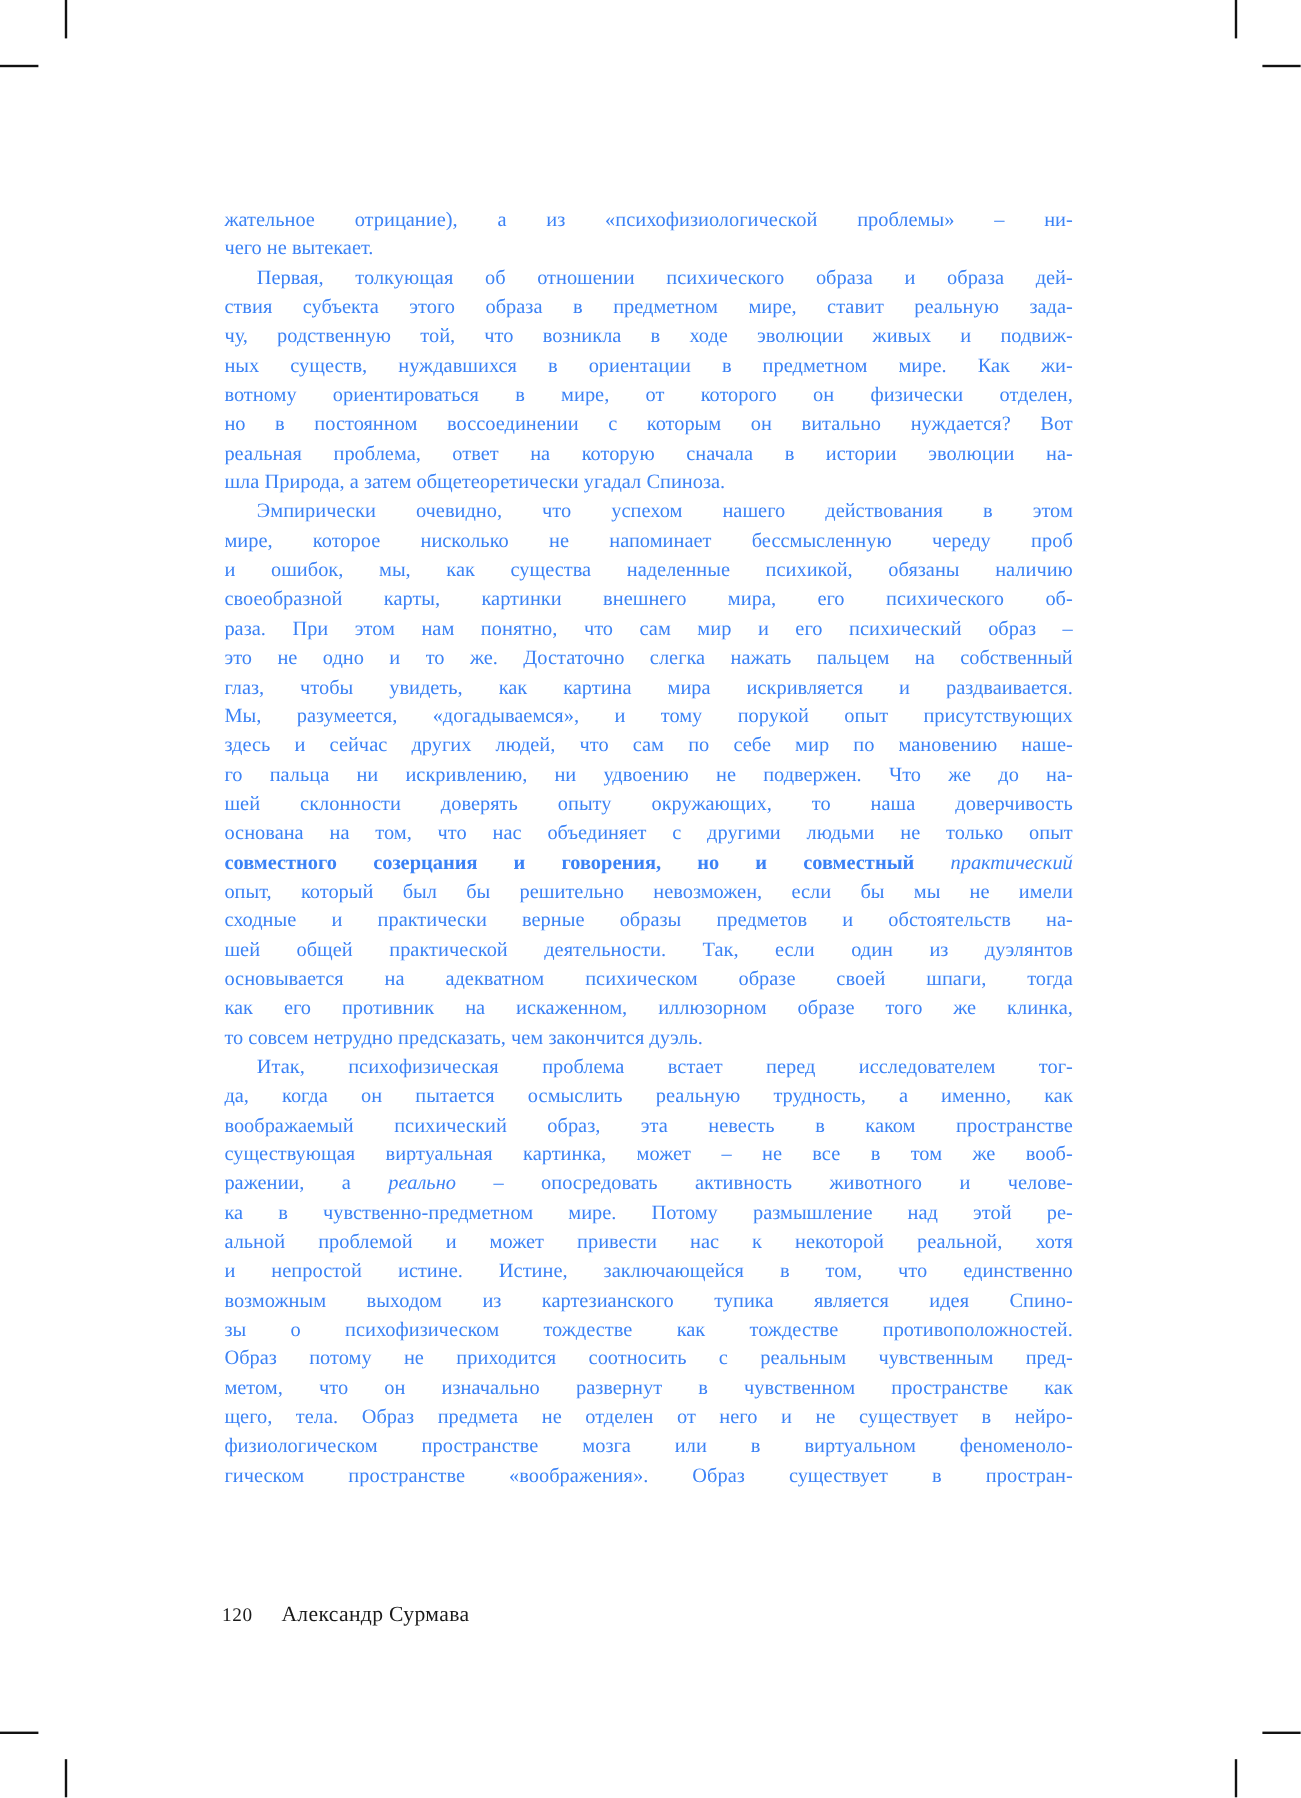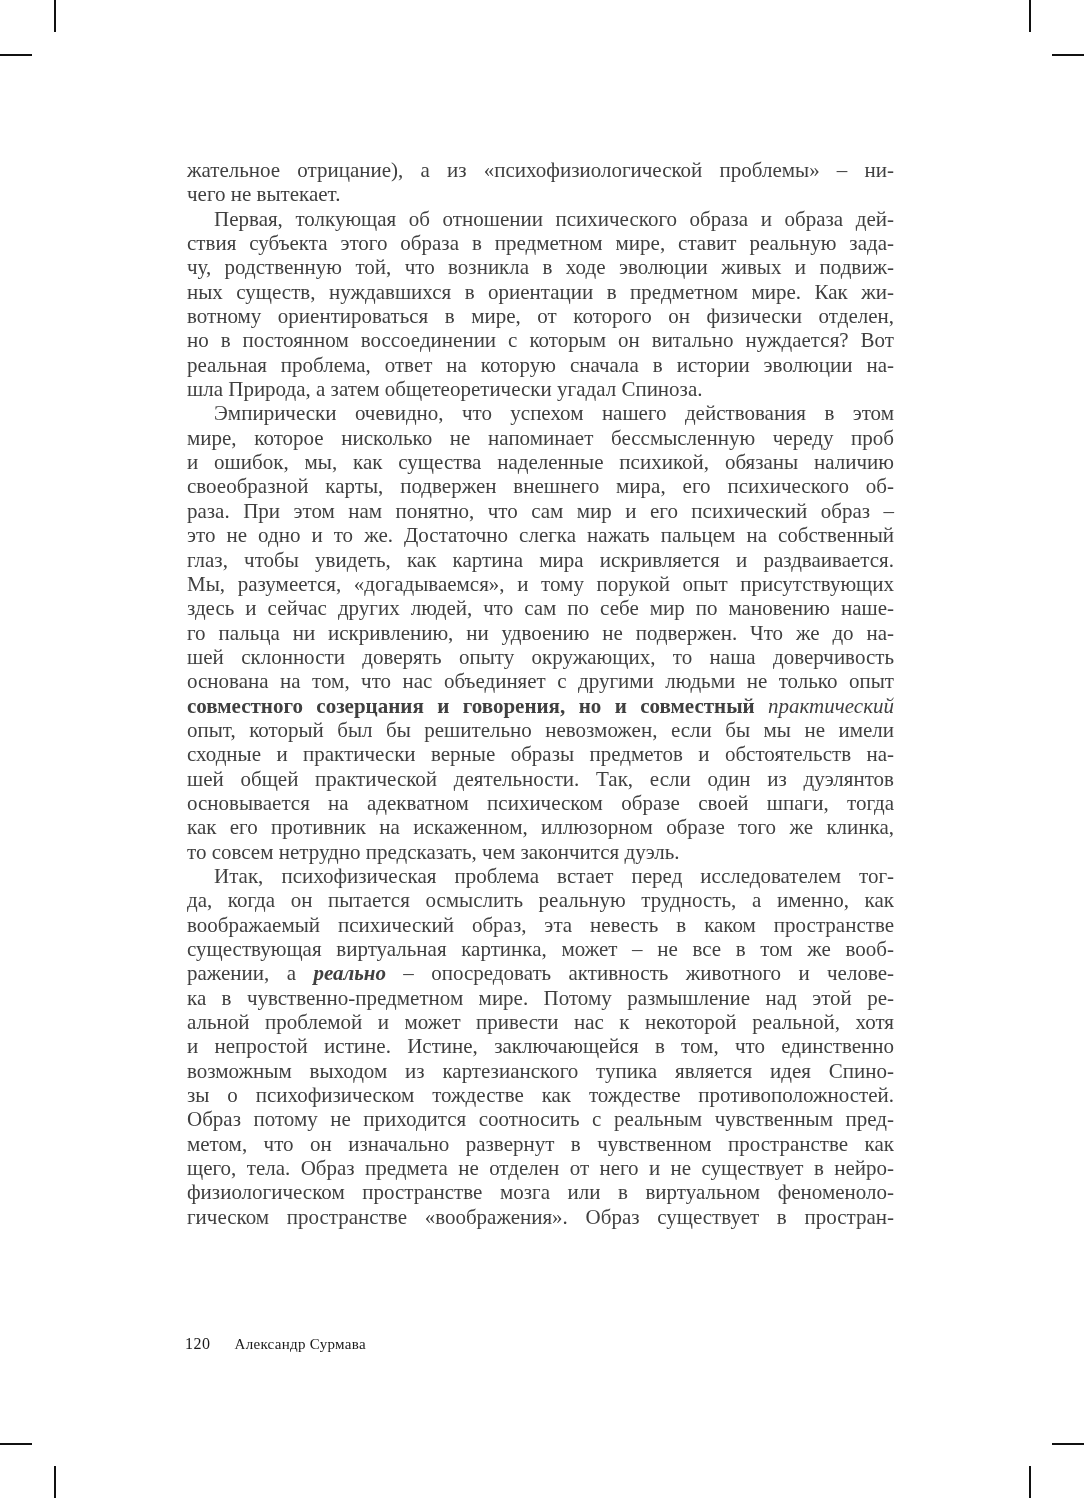--- a/index.html
+++ b/index.html
@@ -16,26 +16,26 @@
     .crop {
       position: absolute;
       background: #111;
     }
     .crop.v { width: 1.5px; height: 32px; }
     .crop.h { height: 1.5px; width: 32px; }
 
     .page-body {
       position: absolute;
       left: 187px;
-      top: 158px;
+      top: 171px;
       width: 707px;
       font-family: "Liberation Serif", "DejaVu Serif", serif;
-      font-size: 21px;
+      font-size: 17px;
       line-height: 24.35px;
-      color: #404040;
+      color: #3b82f6;
     }
     .line {
       display: block;
       white-space: nowrap;
       text-align: justify;
       text-align-last: justify;
       height: 24.35px;
     }
     .line.last {
       text-align-last: left;
@@ -52,21 +52,21 @@
       top: 1335px;
       font-family: "Liberation Serif", "DejaVu Serif", serif;
       color: #1a1a1a;
       white-space: nowrap;
     }
     .folio {
       font-size: 16px;
       letter-spacing: 0.5px;
     }
     .running-head {
-      font-size: 15px;
+      font-size: 18px;
       margin-left: 20px;
       letter-spacing: 0.3px;
       text-align: right;
     }
   </style>
 </head>
 <body>
 
 <div class="crop v" style="left:54px; top:0;"></div>
 <div class="crop h" style="left:0; top:54px;"></div>
@@ -84,41 +84,41 @@
     <span class="line">ствия субъекта этого образа в предметном мире, ставит реальную зада-</span>
     <span class="line">чу, родственную той, что возникла в ходе эволюции живых и подвиж-</span>
     <span class="line">ных существ, нуждавшихся в ориентации в предметном мире. Как жи-</span>
     <span class="line">вотному ориентироваться в мире, от которого он физически отделен,</span>
     <span class="line">но в постоянном воссоединении с которым он витально нуждается? Вот</span>
     <span class="line">реальная проблема, ответ на которую сначала в истории эволюции на-</span>
     <span class="line last">шла Природа, а затем общетеоретически угадал Спиноза.</span>
     <span class="line indent">Эмпирически очевидно, что успехом нашего действования в этом</span>
     <span class="line">мире, которое нисколько не напоминает бессмысленную череду проб</span>
     <span class="line">и ошибок, мы, как существа наделенные психикой, обязаны наличию</span>
-    <span class="line">своеобразной карты, подвержен внешнего мира, его психического об-</span>
+    <span class="line">своеобразной карты, картинки внешнего мира, его психического об-</span>
     <span class="line">раза. При этом нам понятно, что сам мир и его психический образ –</span>
     <span class="line">это не одно и то же. Достаточно слегка нажать пальцем на собственный</span>
     <span class="line">глаз, чтобы увидеть, как картина мира искривляется и раздваивается.</span>
     <span class="line">Мы, разумеется, «догадываемся», и тому порукой опыт присутствующих</span>
     <span class="line">здесь и сейчас других людей, что сам по себе мир по мановению наше-</span>
     <span class="line">го пальца ни искривлению, ни удвоению не подвержен. Что же до на-</span>
     <span class="line">шей склонности доверять опыту окружающих, то наша доверчивость</span>
     <span class="line">основана на том, что нас объединяет с другими людьми не только опыт</span>
     <span class="line"><span style="white-space: pre; font-weight: bold;">совместного созерцания и говорения, но и совместный </span><em style="white-space: pre; font-family: Liberation Serif, serif;">практический</em><span style="white-space: pre;"></span></span>
     <span class="line">опыт, который был бы решительно невозможен, если бы мы не имели</span>
     <span class="line">сходные и практически верные образы предметов и обстоятельств на-</span>
     <span class="line">шей общей практической деятельности. Так, если один из дуэлянтов</span>
     <span class="line">основывается на адекватном психическом образе своей шпаги, тогда</span>
     <span class="line">как его противник на искаженном, иллюзорном образе того же клинка,</span>
     <span class="line last">то совсем нетрудно предсказать, чем закончится дуэль.</span>
     <span class="line indent">Итак, психофизическая проблема встает перед исследователем тог-</span>
     <span class="line">да, когда он пытается осмыслить реальную трудность, а именно, как</span>
     <span class="line">воображаемый психический образ, эта невесть в каком пространстве</span>
     <span class="line">существующая виртуальная картинка, может – не все в том же вооб-</span>
-    <span class="line"><span style="white-space: pre;">ражении, а </span><em style="white-space: pre; font-weight: bold;">реально</em><span style="white-space: pre;"> – опосредовать активность животного и челове-</span></span>
+    <span class="line"><span style="white-space: pre;">ражении, а </span><em style="white-space: pre;">реально</em><span style="white-space: pre;"> – опосредовать активность животного и челове-</span></span>
     <span class="line">ка в чувственно-предметном мире. Потому размышление над этой ре-</span>
     <span class="line">альной проблемой и может привести нас к некоторой реальной, хотя</span>
     <span class="line">и непростой истине. Истине, заключающейся в том, что единственно</span>
     <span class="line">возможным выходом из картезианского тупика является идея Спино-</span>
     <span class="line">зы о психофизическом тождестве как тождестве противоположностей.</span>
     <span class="line">Образ потому не приходится соотносить с реальным чувственным пред-</span>
     <span class="line">метом, что он изначально развернут в чувственном пространстве как</span>
     <span class="line">щего, тела. Образ предмета не отделен от него и не существует в нейро-</span>
     <span class="line">физиологическом пространстве мозга или в виртуальном феноменоло-</span>
     <span class="line">гическом пространстве «воображения». Образ существует в простран-</span>

